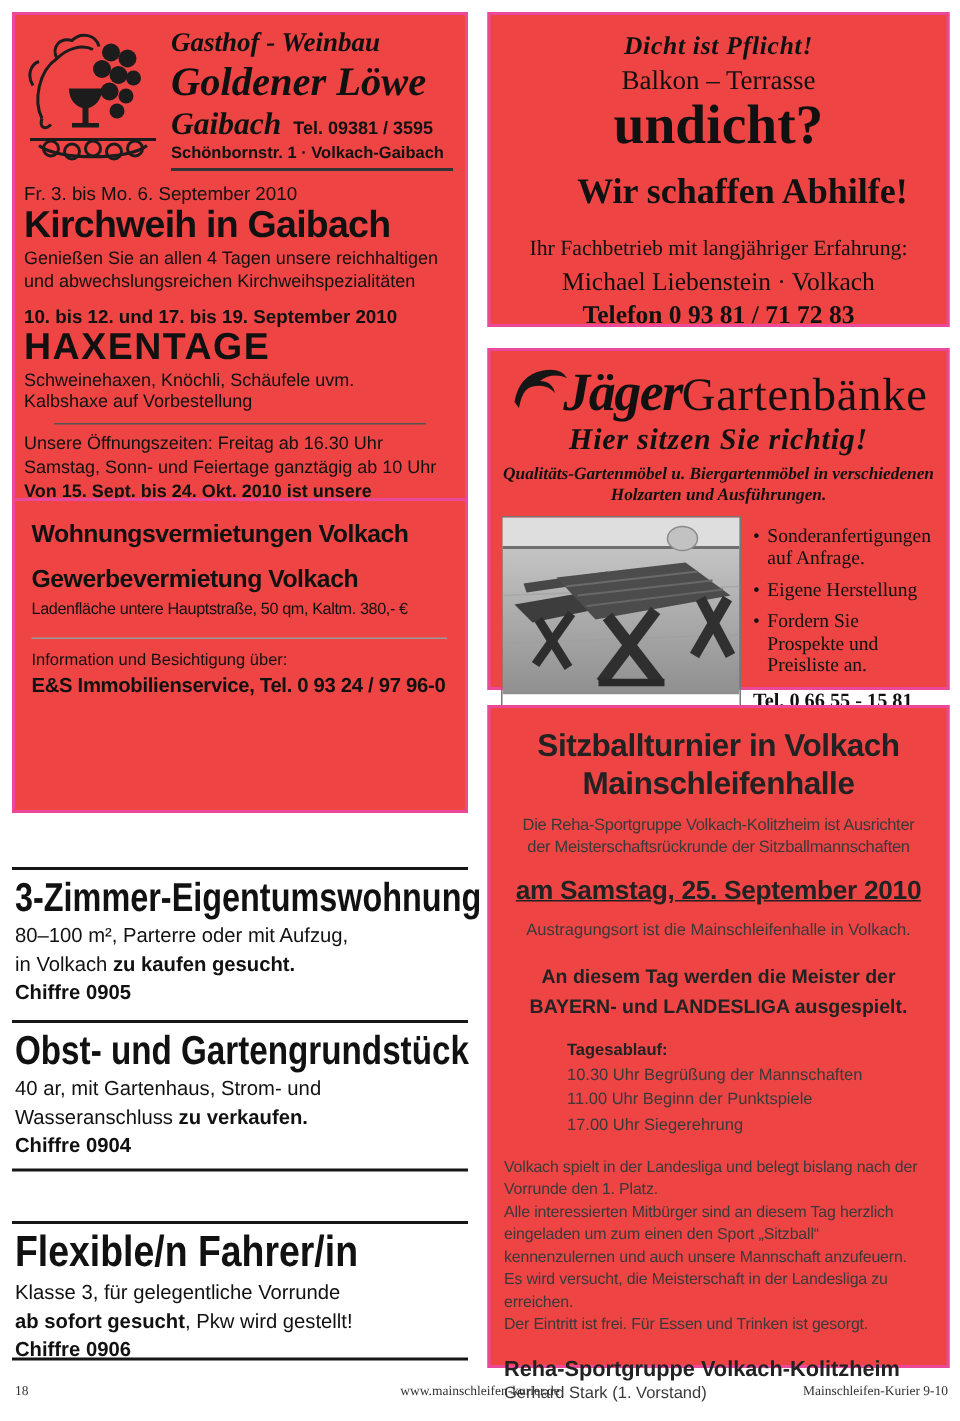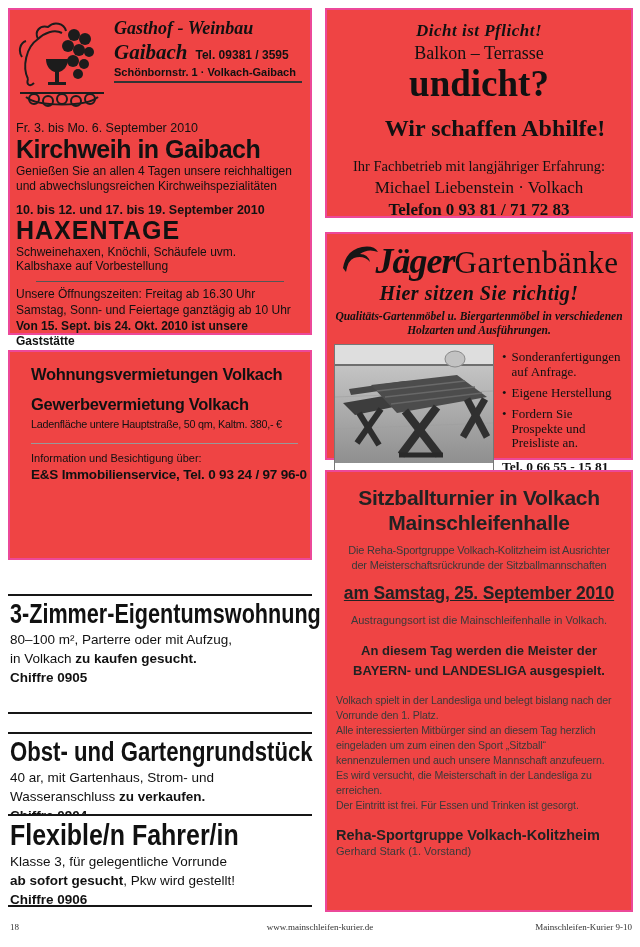--- a/index.html
+++ b/index.html
@@ -19,31 +19,31 @@
   .lw-event{padding:4px 6px 0;}
   .lw-date{font-size:12.5px;margin-top:2px;}
   .lw-kirchweih{font-size:25px;font-weight:700;letter-spacing:-.5px;line-height:1.05;margin-top:1px;}
   .lw-desc{font-size:12px;line-height:1.22;margin-top:2px;}
   .lw-date2{font-size:12.5px;font-weight:700;margin-top:9px;}
   .lw-haxen{font-size:25px;font-weight:700;letter-spacing:1px;line-height:1.05;}
   .lw-divider{border:0;border-top:1px solid #555;width:86%;margin:7px auto 5px;}
   .lw-hours{font-size:12px;line-height:1.32;}
   .lw-hours .bold{font-weight:700;}
   
-  #immo-box{left:8px;top:350px;width:304px;height:210px;padding:13px 8px 8px 21px;}
+  #immo-box{left:8px;top:332px;width:304px;height:210px;padding:13px 8px 8px 11px;}
   .im-h{font-size:16.5px;font-weight:700;letter-spacing:-.3px;}
   .im-lines{font-size:10.8px;letter-spacing:-.25px;line-height:1.5;margin-top:5px;white-space:nowrap;}
   .im-h2{margin-top:11px;}
   .im-divider{border:0;border-top:1px solid #999;margin:11px 4px 8px 0;}
   .im-info{font-size:11px;}
   .im-contact{font-size:13.5px;font-weight:700;letter-spacing:-.2px;margin-top:3px;white-space:nowrap;}
   
   .classified{position:absolute;left:8px;width:304px;border-top:2px solid #161616;border-bottom:2px solid #161616;box-sizing:border-box;padding:4px 2px 8px;background:#fff;}
-  #cl1{top:578px;height:120px;margin-top:16px;}
-  #cl2{top:732px;height:101px;}
+  #cl1{top:578px;height:104px;}
+  #cl2{top:680px;height:101px;}
   #cl3{top:814px;height:93px;}
   .cl-title{font-weight:700;white-space:nowrap;transform-origin:left center;line-height:1.1;}
   #cl1 .cl-title{font-size:27px;transform:scaleX(.80);}
   #cl2 .cl-title{font-size:27px;transform:scaleX(.82);}
   #cl3 .cl-title{font-size:29px;transform:scaleX(.86);}
   .cl-line{font-size:13.5px;line-height:1.45;}
   .cl-chiffre{font-size:13.5px;font-weight:700;margin-top:1px;}
   
   #dicht-box{left:325px;top:8px;width:308px;height:210px;text-align:center;font-family:"Liberation Serif",serif;padding-top:11px;}
   .di-tag{font-size:17px;font-weight:700;font-style:italic;letter-spacing:.5px;}
@@ -116,20 +116,21 @@
             <circle cx="30" cy="84" r="5"></circle>
           <circle cx="44" cy="82" r="5"></circle>
             <circle cx="58" cy="84" r="5"></circle>
           <circle cx="72" cy="82" r="5"></circle>
           <path d="M8,80 C20,90 68,90 80,80"></path>
         </g>
       </svg>
     </div>
     <div class="lw-titles">
       <div class="lw-t1">Gasthof - Weinbau</div>
+      <div class="lw-t2">Goldener Löwe</div>
       <div class="lw-t3row">
         <span class="lw-t3">Gaibach</span>
         <span class="lw-phone">Tel. 09381 / 3595</span>
       </div>
       <div class="lw-addr">Schönbornstr. 1  ·  Volkach-Gaibach</div>
     </div>
   </div>
   <div class="lw-event">
     <div class="lw-date">Fr. 3. bis Mo. 6. September 2010</div>
     <div class="lw-kirchweih">Kirchweih in Gaibach</div>
@@ -277,20 +278,26 @@
   <div class="sb-intro">
     <div>Die Reha-Sportgruppe Volkach-Kolitzheim ist Ausrichter</div>
     <div>der Meisterschaftsrückrunde der Sitzballmannschaften</div>
   </div>
   <div class="sb-date">am Samstag, 25. September 2010</div>
   <div class="sb-venue">Austragungsort ist die Mainschleifenhalle in Volkach.</div>
   <div class="sb-meister">
     <div>An diesem Tag werden die Meister der</div>
     <div>BAYERN- und LANDESLIGA ausgespielt.</div>
   </div>
+  <div class="sb-schedule">
+    <div class="sb-sch-title">Tagesablauf:</div>
+    <div>10.30 Uhr Begrüßung der Mannschaften</div>
+    <div>11.00 Uhr Beginn der Punktspiele</div>
+    <div>17.00 Uhr Siegerehrung</div>
+  </div>
   <div class="sb-body">
     <p>Volkach spielt in der Landesliga und belegt bislang nach der Vorrunde den 1. Platz.</p>
     <p>Alle interessierten Mitbürger sind an diesem Tag herzlich eingeladen um zum einen den Sport „Sitzball“ kennenzulernen und auch unsere Mannschaft anzufeuern.</p>
     <p>Es wird versucht, die Meisterschaft in der Landesliga zu erreichen.</p>
     <p>Der Eintritt ist frei. Für Essen und Trinken ist gesorgt.</p>
   </div>
   <div class="sb-org">Reha-Sportgruppe Volkach-Kolitzheim</div>
   <div class="sb-orgsub">Gerhard Stark (1. Vorstand)</div>
 </div>
 

